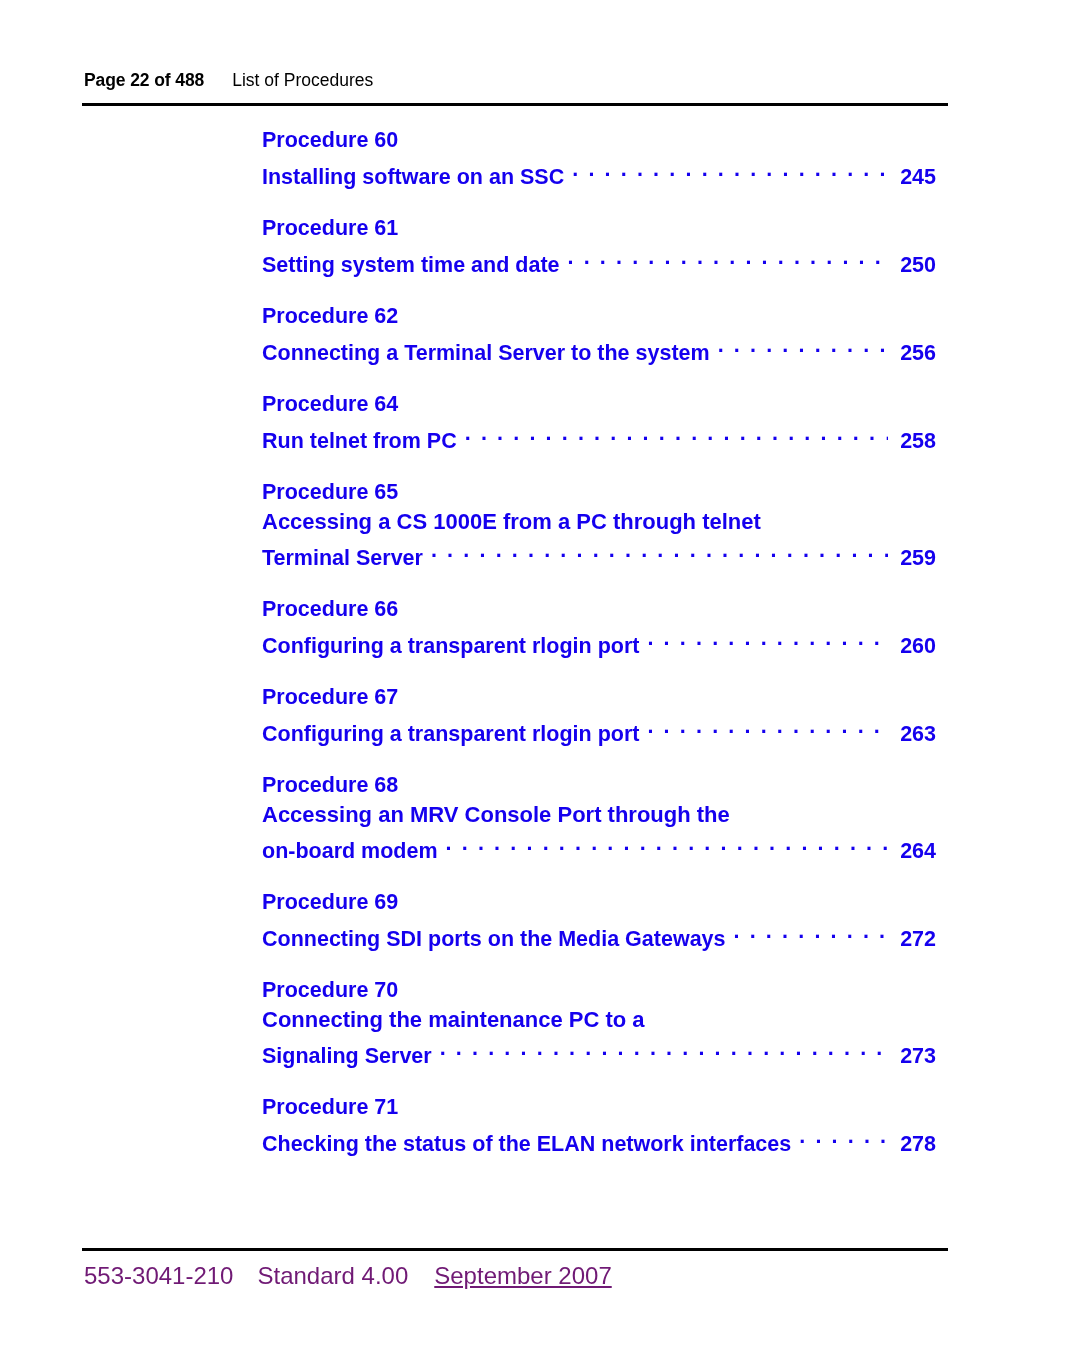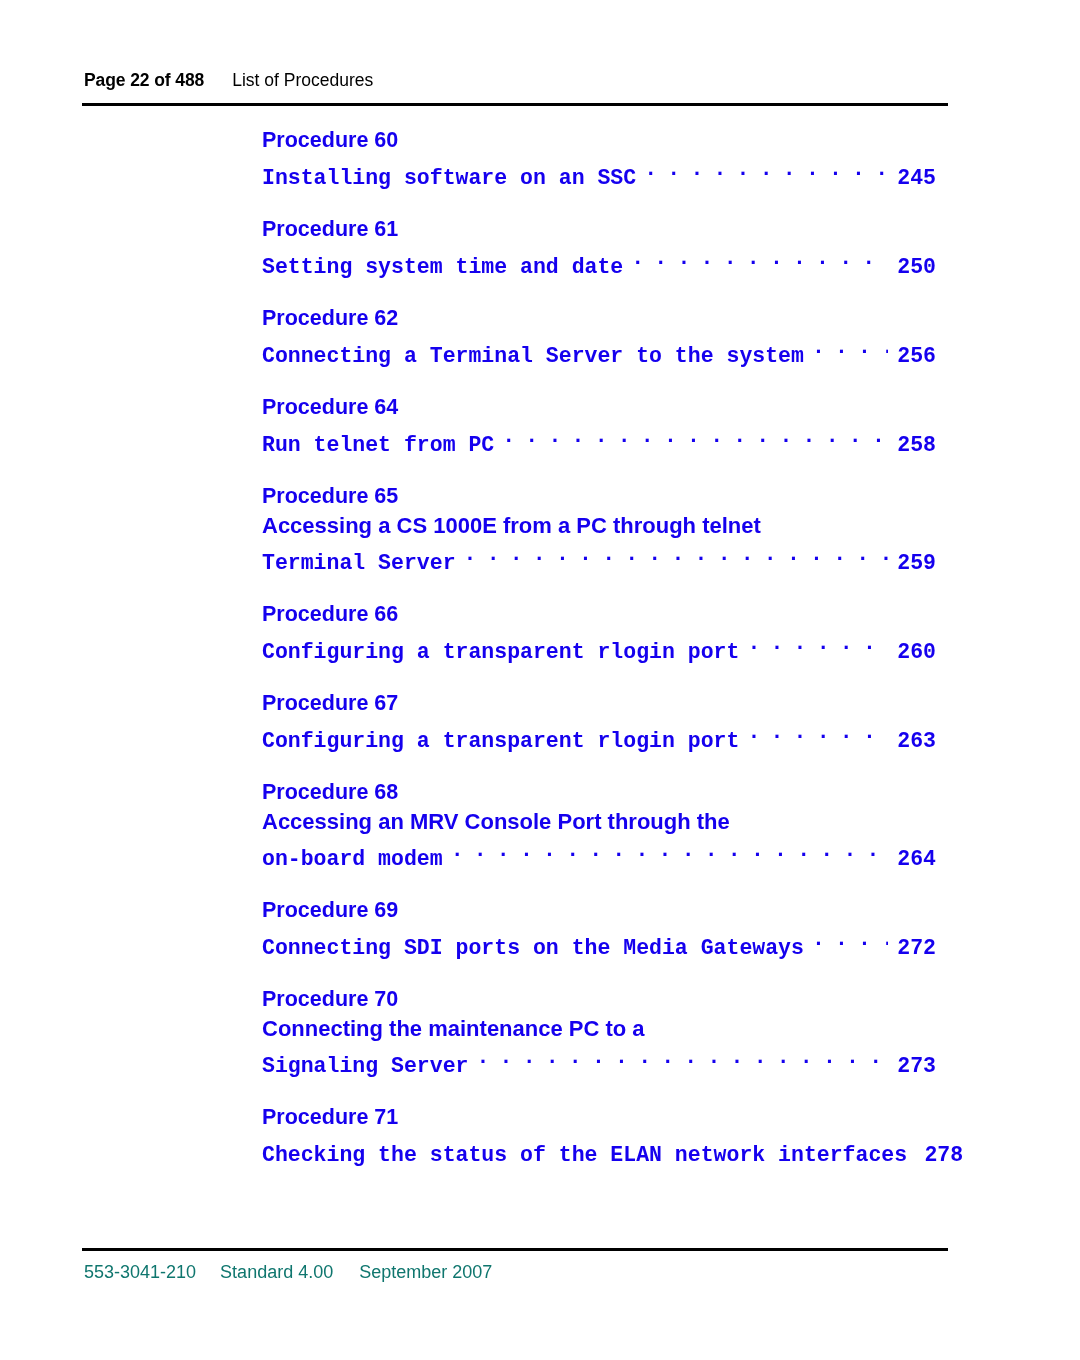--- a/index.html
+++ b/index.html
@@ -89,21 +89,20 @@
 
   
   .leader-line {
     display: flex;
     align-items: baseline;
     width: 674px;
     font-size: 21.5px;
     font-weight: bold;
     color: #1500ee;
     line-height: 29px;
-    font-family: Liberation Mono, monospace;
   }
   .leader-text {
     white-space: pre;
     flex: 0 0 auto;
   }
   .leader-dots {
     flex: 1 1 auto;
     overflow: hidden;
     margin: 0 2px 0 8px;
     position: relative;
@@ -128,27 +127,27 @@
     min-width: 46px;
   }
 
   
   .page-footer {
     position: absolute;
     left: 84px;
     top: 1262px;
     display: flex;
     align-items: center;
-    font-size: 18px;
+    font-size: 24px;
     font-weight: normal;
-    color: #0f766e;
+    color: #701a75;
   }
   .footer-docnum { white-space: pre; }
   .footer-standard { white-space: pre; margin-left: 24px; }
-  .footer-date { white-space: pre; margin-left: 26px; }
+  .footer-date { white-space: pre; margin-left: 26px; text-decoration: underline; }
 </style>
 </head>
 <body>
 
 <div class="page">
 
   <div class="page-header">
     <span class="header-pageref">Page 22 of 488</span>
     <span class="header-section">List of Procedures</span>
   </div>

